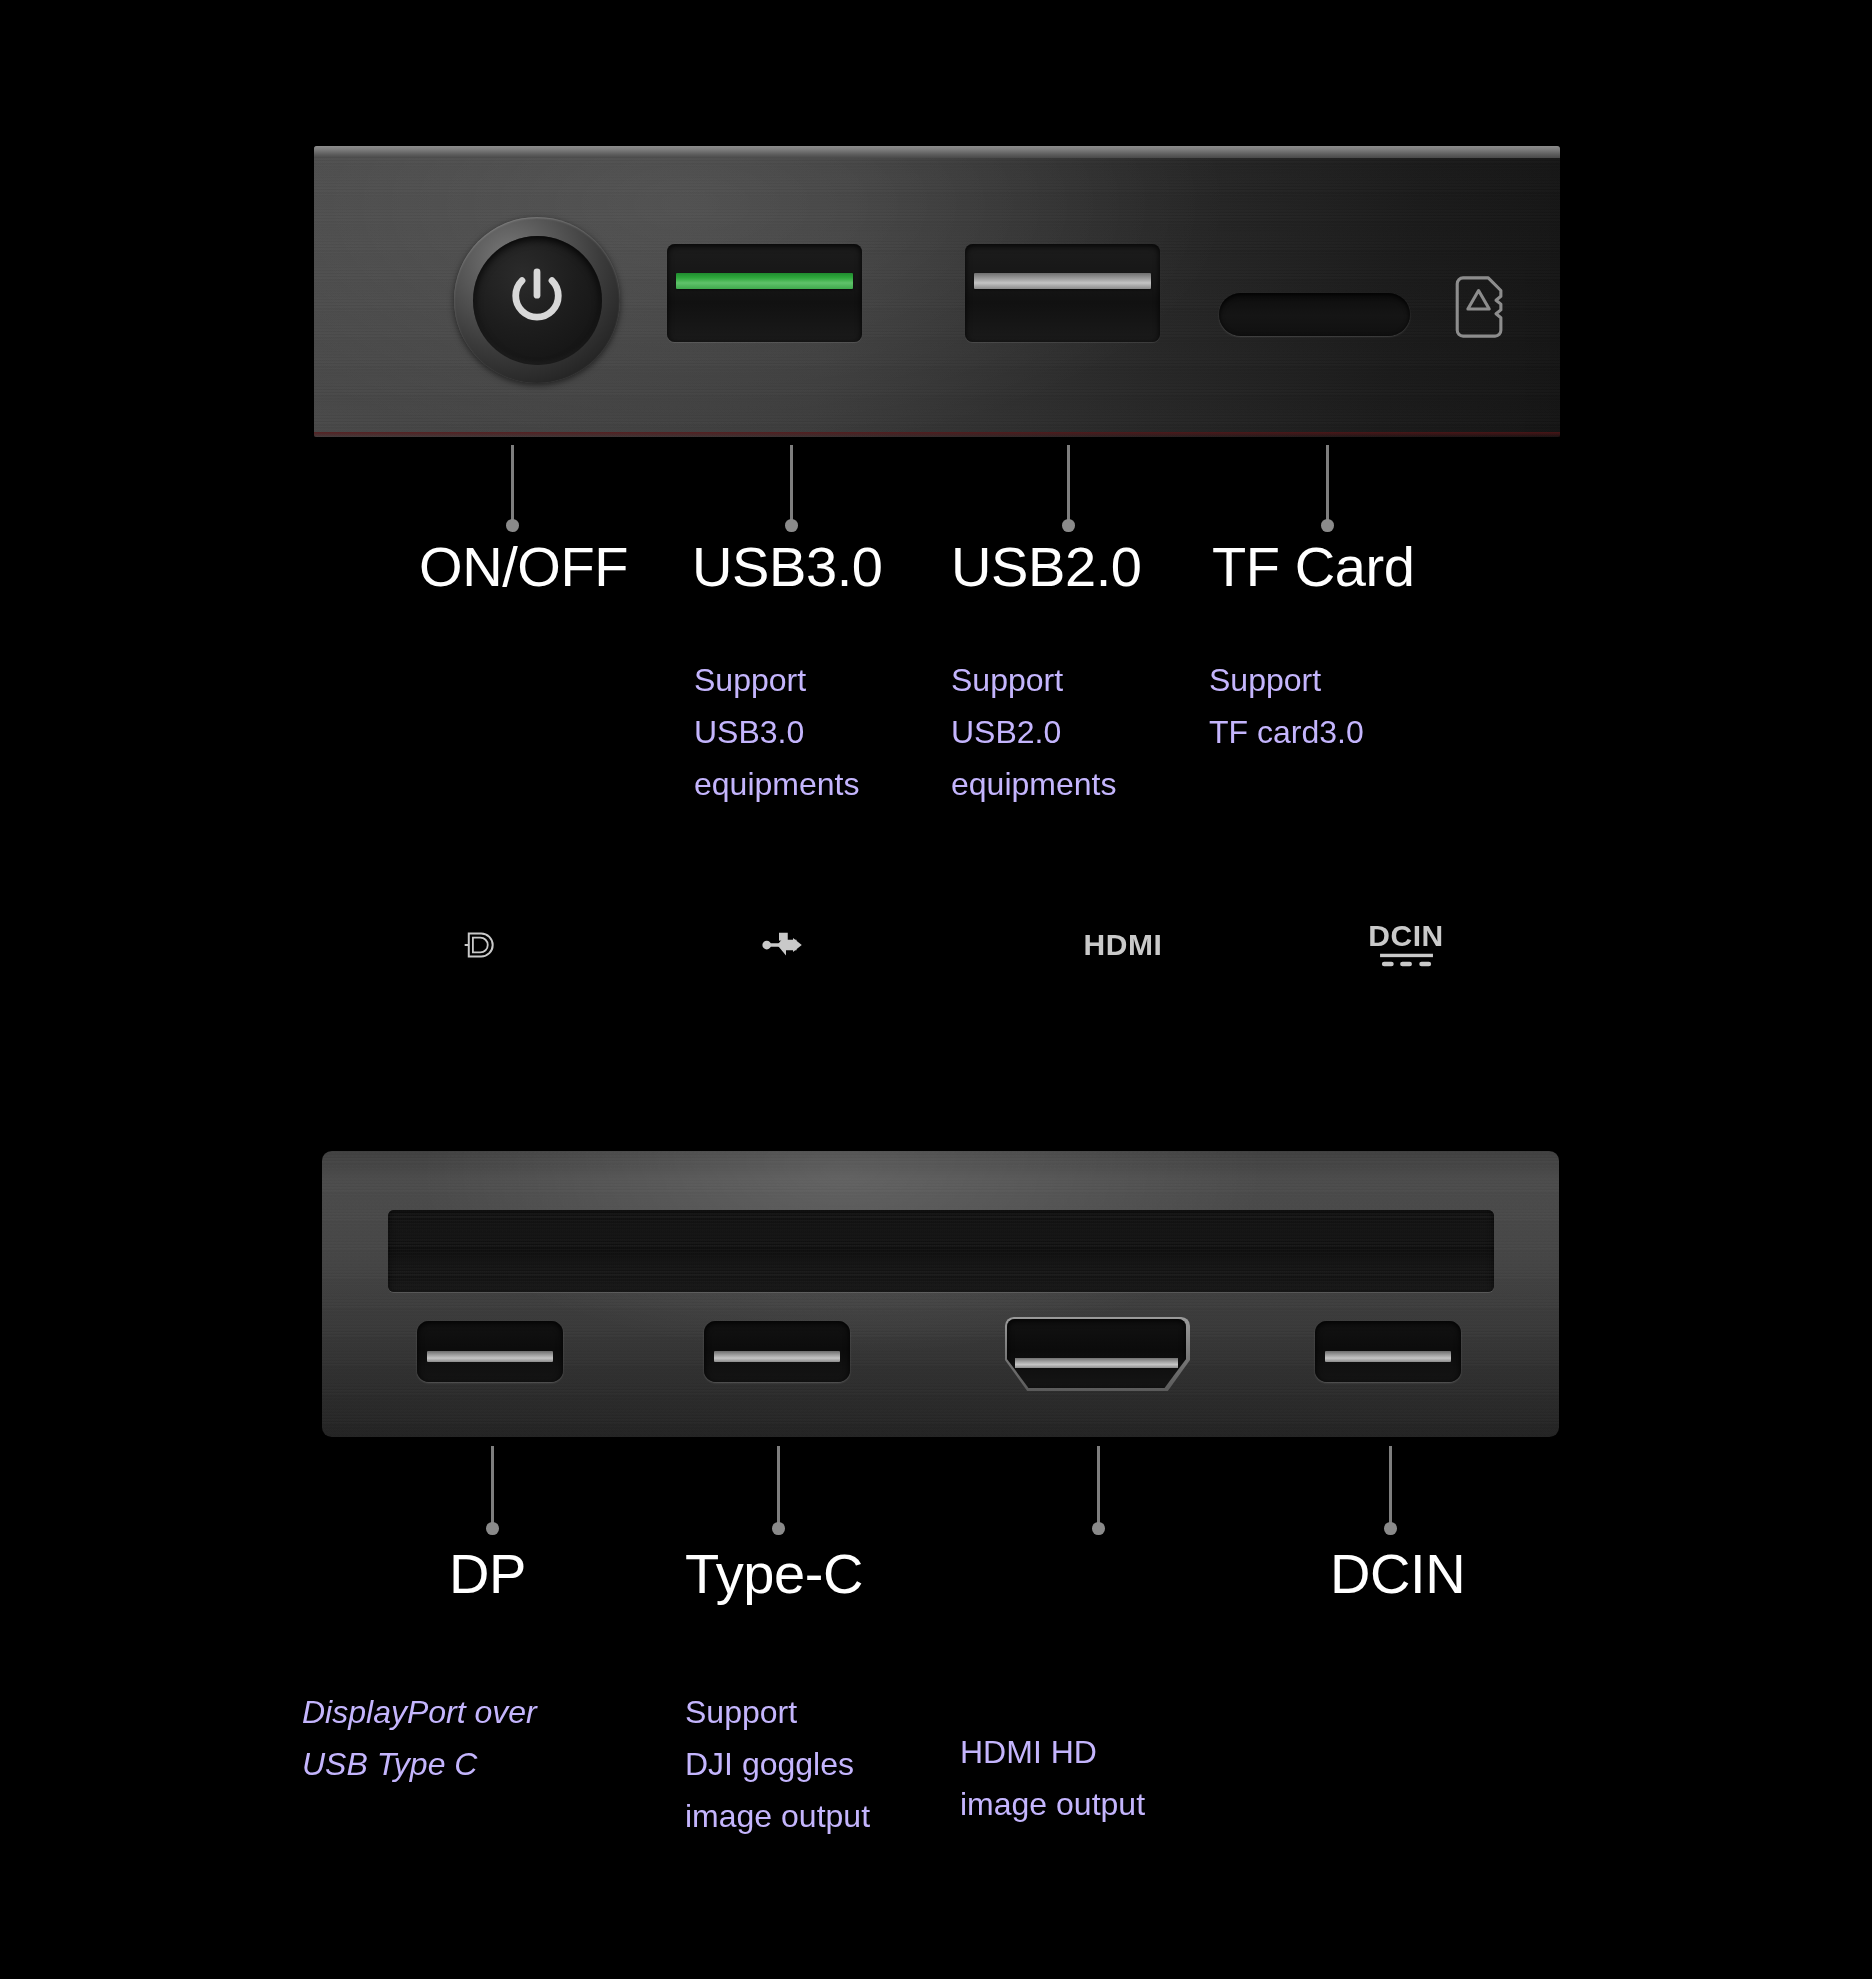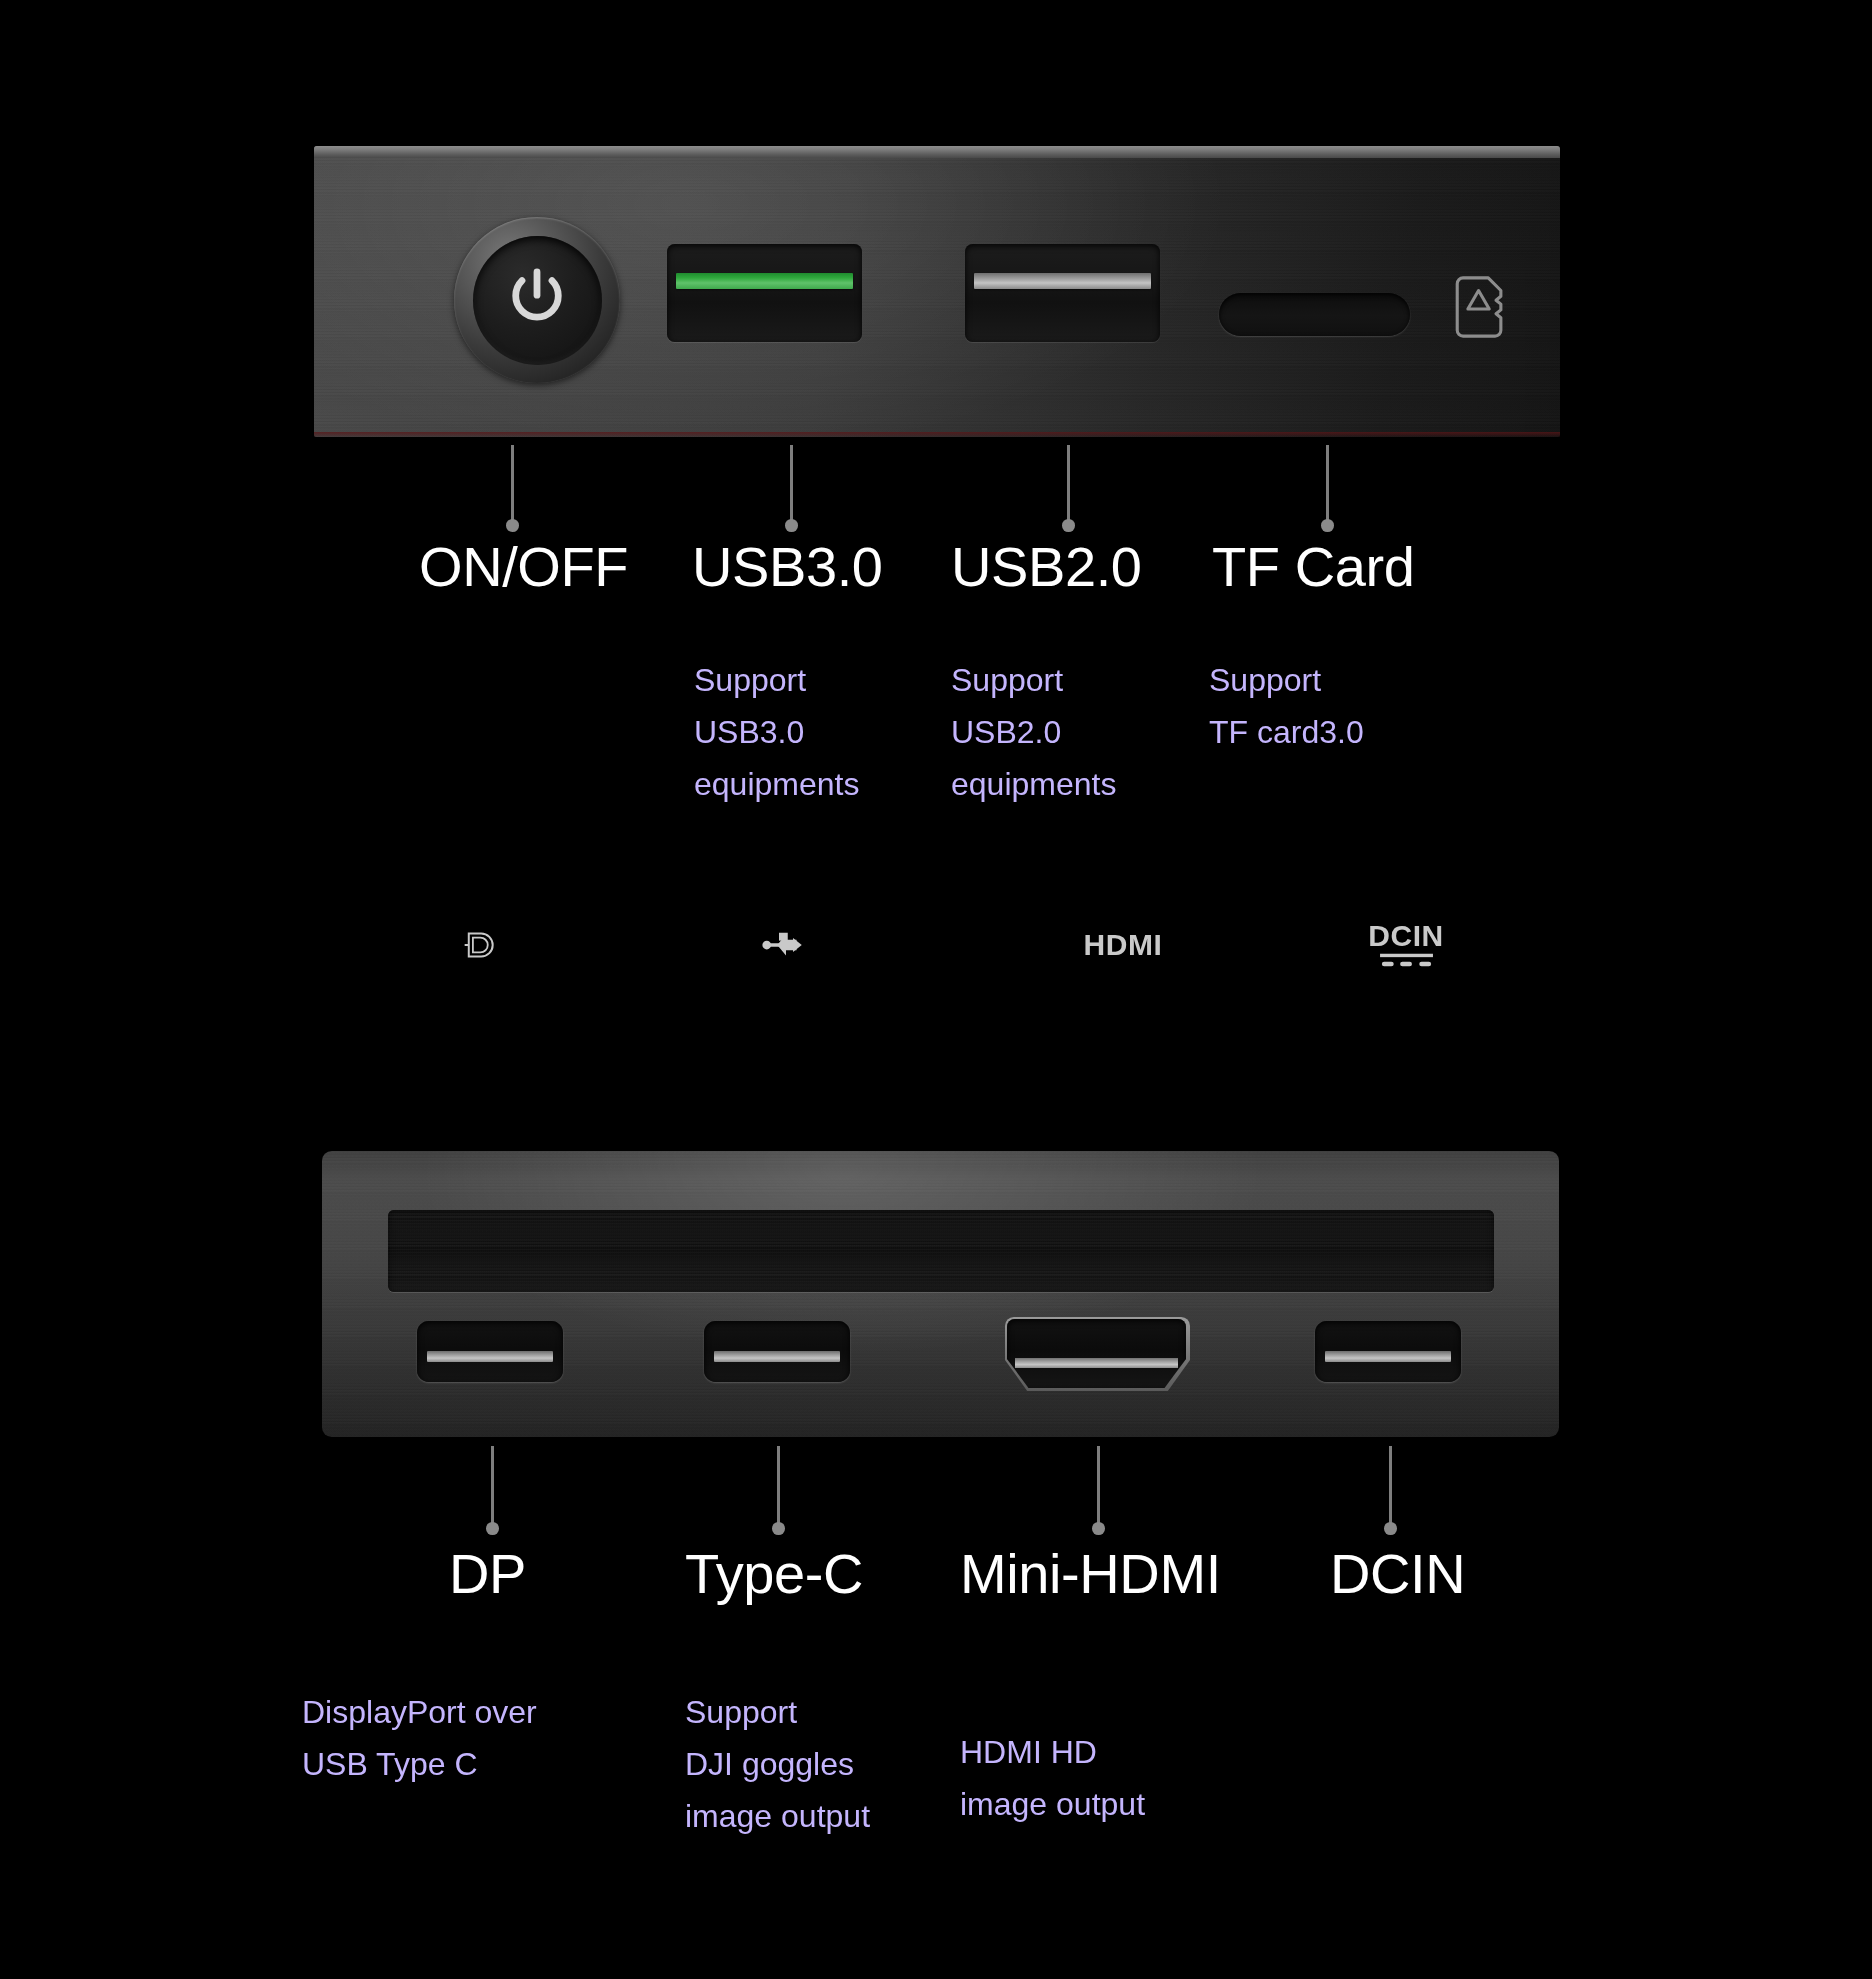--- a/index.html
+++ b/index.html
@@ -377,24 +377,23 @@
   <div class="leader-dot" style="left:772px; top:1522px;"></div>
 
   <div class="leader" style="left:1097px; top:1446px; height:82px;"></div>
   <div class="leader-dot" style="left:1092px; top:1522px;"></div>
 
   <div class="leader" style="left:1389px; top:1446px; height:82px;"></div>
   <div class="leader-dot" style="left:1384px; top:1522px;"></div>
 
   <div class="label" style="left:449px;  top:1541px;">DP</div>
   <div class="label" style="left:685px;  top:1541px;">Type-C</div>
-  <div class="label" style="left:960px;  top:1541px;">Mini-HDMI</div>
   <div class="label" style="left:1330px; top:1541px;">DCIN</div>
 
-  <div class="desc" style="left:302px;  top:1687px;">DisplayPort over
+  <div class="desc" style="left:302px;  top:1687px;font-style:italic;">DisplayPort over
 USB Type C</div>
   <div class="desc" style="left:685px;  top:1687px;">Support
 DJI goggles
 image output</div>
   <div class="desc" style="left:960px;  top:1687px;margin-top:40px;">HDMI HD
 image output</div>
 
 </div>
 
 

